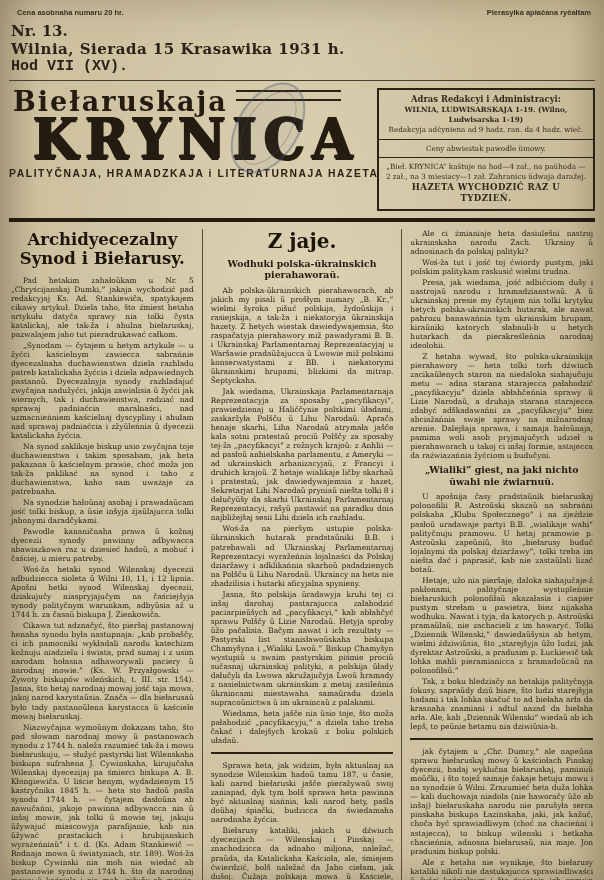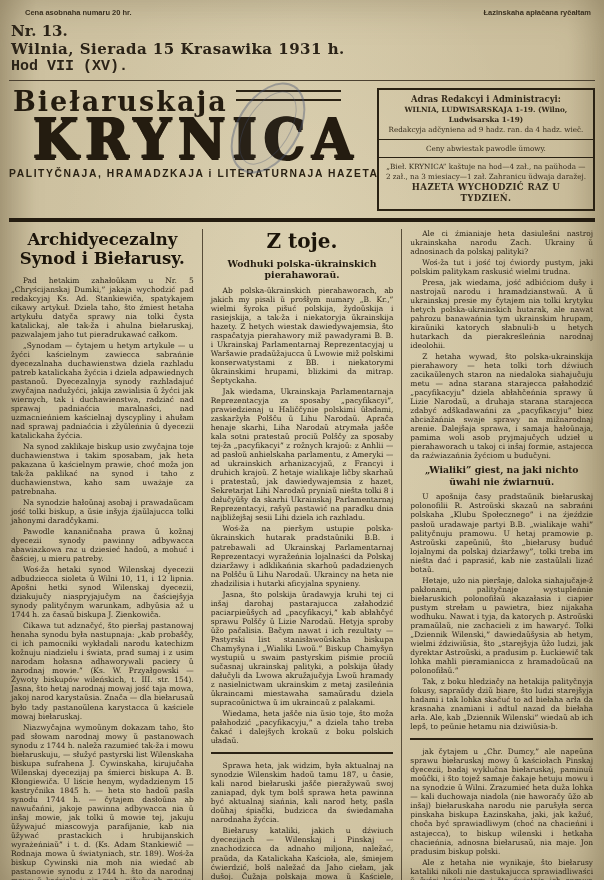--- a/index.html
+++ b/index.html
@@ -9,21 +9,21 @@
     padding:7px 9px 0 9px;
     background:
       radial-gradient(ellipse at 50% 40%, rgba(255,250,225,0.25), rgba(0,0,0,0) 60%),
       linear-gradient(90deg, #b4a786 0%, #cdc1a0 6%, #d2c6a5 50%, #cabd9b 94%, #b9ac8a 100%),
       #cdc1a0;
     color:#2b2317;
     font-family:"DejaVu Serif", serif;
     box-shadow: inset 0 0 40px rgba(90,75,45,0.35);
   }
   .topstrip{display:flex;justify-content:space-between;font-size:7.5px;font-weight:bold;
-    font-family:"Liberation Sans", sans-serif;color:#3a3020;padding:1px 4px 3px 8px;margin-left:8px;}
+    font-family:"Liberation Sans", sans-serif;color:#3a3020;padding:1px 4px 3px 8px;}
   .dateline{display:flex;justify-content:space-between;align-items:baseline;
     border-bottom:1px solid #4a4030;padding:2px 2px 5px 2px;font-weight:bold;flex-direction:column;}
   .dateline .nr{font-size:15px;}
   .dateline .date{font-size:15px;letter-spacing:0.5px;}
   .dateline .hod{font-size:15px;font-family:Liberation Mono, monospace;}
   .masthead{position:relative;display:flex;gap:10px;padding:5px 0 5px 0;}
   .mast-left{flex:1.55;position:relative;min-width:0;}
   .mast-row1{display:flex;align-items:flex-start;gap:8px;}
   .bielaruskaja{font-size:27px;font-weight:bold;letter-spacing:2px;color:#241c10;white-space:nowrap;padding-left:4px;}
   .dbl-rule{height:7px;border-top:2px solid #2a2214;border-bottom:2px solid #2a2214;flex:1;margin-top:4px;}
@@ -65,21 +65,21 @@
     color:rgba(75,70,85,0.55);transform:rotate(-2deg);letter-spacing:2px;}
   h1,h2,h3,p{margin:0;padding:0;font-weight:inherit;}
 </style>
 </head>
 <body>
 
 <div class="page">
 
   <div class="topstrip">
     <span>Cena asobnaha numaru 20 hr.</span>
-    <span>Łazinskaha apłačana ryčałtam</span>
+    <span>Pierasyłka apłačana ryčałtam</span>
   </div>
 
   <div class="dateline">
     <span class="nr">Nr. 13.</span>
     <span class="date">Wilnia, Sierada 15 Krasawika 1931 h.</span>
     <span class="hod">Hod VII (XV).</span>
   </div>
 
   <div class="masthead">
     <div class="mast-left">
@@ -124,21 +124,21 @@
           <p class="para">Na synod zaklikaje biskup usio zwyčajna toje duchawienstwa i takim sposabam, jak heta pakazana ŭ kaścielnym prawie, choć moža jon tak-ža paklikać na synod i taho z duchawienstwa, kaho sam uważaje za patrebnaha.</p>
           <p class="para">Na synodzie hałoŭnaj asobaj i prawadaŭcam jość tolki biskup, a ŭsie inšyja źjaŭlajucca tolki jahonymi daradčykami.</p>
           <p class="para">Pawodle kananičnaha prawa ŭ kožnaj dyecezii synody pawinny adbywacca abawiazkowa raz u dziesieć hadoŭ, a mohuć i čaściej, u mieru patreby.</p>
           <p class="para">Woś-ža hetaki synod Wilenskaj dyecezii adbudziecca sioleta ŭ Wilni 10, 11, i 12 lipnia. Apošni hetki synod Wilenskaj dyecezii, dziakujučy niaspryjajučym na čaściejšyja synody palityčnym warunkam, adbyŭsia až u 1744 h. za časaŭ biskupa J. Zienkowiča.</p>
           <p class="para">Cikawa tut adznačyć, što pieršaj pastanowaj henaha synodu była nastupnaja: „kab probaščy, ci ich pamocniki wykładali narodu katechizm kožnuju niadzielu i świata, prad sumaj i z usim narodam hołasna adhaworywali paciery ŭ narodnaj mowie.” (Ks. W. Przyałgowski — Żywoty biskupów wileńskich, t. III. str. 154). Jasna, što hetaj narodnaj mowaj jość taja mowa, jakoj narod karystaŭsia. Znača — dla biełarusaŭ było tady pastanoŭlena karystacca ŭ kaściele mowaj biełaruskaj.</p>
           <p class="para">Niazwyčajna wymoŭnym dokazam taho, što pad słowam narodnaj mowy ŭ pastanowach synodu z 1744 h. naleža razumieć tak-ža i mowu biełaruskuju, — słužyć pastyrski list Wilenskaha biskupa sufrahena J. Cywinskaha, kirujučaha Wilenskaj dyecezijaj pa śmierci biskupa A. B. Kłongiewiča. U liście henym, wydadzienym 15 kastryčnika 1845 h. — heta sto hadoŭ paśla synodu 1744 h. — čytajem dasłoŭna ab nawučańni, jakoje pawinna adbywacca nia ŭ inšaj mowie, jak tolki ŭ mowie tej, jakuju ŭžywajuć miascowyja parafijanie, kab nia ŭžywać prastackich i hrubijanskich wyrażeńniaŭ” i t. d. (Ks. Adam Stankiewič — Rodnaja mowa ŭ światyniach, str. 189). Woś-ža biskup Cywinski nia moh nia wiedać ab pastanowie synodu z 1744 h. što da narodnaj mowy ŭ kaściele i nia moh, pišučy ab mowie, „jakuju ŭžywajuć miascowyja parafijanie,” a znača i ab biełaruskaj, kłapacicca bolš, jak jahony papiarednik, žywučy sto hadoŭ prad im.</p>
           <p class="para">Tuju-ž staradaŭnuju tradycyju Wilenskaj dyecezii što da ŭžywańnia narodnaj mowy ŭ kaściele, wynikajučuju z žyćciowaj patreby, paćwierdzili, jak wiedajem, Wilenskija biskupy: Edw. Ropp (1917) i św. pamiaci J. Matulewič († 1927).</p>
         </div>
     </div>
     <div class="col">
-      <h2 class="headline-lg">Z toje.</h2>
+      <h2 class="headline-lg">Z jaje.</h2>
       <h3 class="subhead">Wodhuki polska-ŭkrainskich pierahaworaŭ.</h3>
       <div>
           <p class="para">Ab polska-ŭkrainskich pierahaworach, ab jakich my pisali ŭ prošłym numary „B. Kr.,” wielmi šyroka pišuć polskija, žydoŭskija i rasiejskija, a tak-ža i niekatoryja ŭkrainskija hazety. Z hetych wiestak dawiedywajemsia, što raspačatyja pierahawory miž pawadyrami B. B. i Ukrainskaj Parlamentarnaj Reprezentacyjaj u Waršawie pradaŭžajucca ŭ Lwowie miž polskimi konserwatystami z BB. i niekatorymi ŭkrainskimi hrupami, blizkimi da mitrap. Šeptyckaha.</p>
           <p class="para">Jak wiedama, Ukrainskaja Parlamentarnaja Reprezentacyja za sposaby „pacyfikacyi”, prawiedzienaj u Haliččynie polskimi ŭładami, zaskaržyła Polšču ŭ Lihu Narodaŭ. Aprača henaje skarhi, Liha Narodaŭ atrymała jašče kala sotni pratestaŭ prociŭ Polščy za sposaby tej-ža „pacyfikacyi” z rožnych krajoŭ: z Anhlii — ad pasłoŭ anhielskaha parlamentu, z Ameryki — ad ukrainskich arhanizacyjaŭ, z Francyi i druhich krajoŭ. Z hetaje wialikaje ličby skarhaŭ i pratestaŭ, jak dawiedywajemsia z hazet, Sekretarjat Lihi Narodaŭ pryniaŭ niešta tolki 8 i dałučyŭšy da skarhi Ukrainskaj Parlamentarnaj Reprezentacyi, rašyŭ pastawić na paradku dnia najbližejšaj sesii Lihi dziela ich razhladu.</p>
           <p class="para">Woś-ža na pieršym ustupie polska-ŭkrainskich hutarak pradstaŭniki B.B. i patrebawali ad Ukrainskaj Parlamentarnaj Reprezentacyi wyražeńnia lojalnaści da Polskaj dziaržawy i adklikańnia skarhoŭ padadzienych na Polšču ŭ Lihu Narodaŭ. Ukraincy na heta nie zhadzilisia i hutarki aficyjalna spynieny.</p>
           <p class="para">Jasna, što polskija ŭradawyja kruhi tej ci inšaj darohaj pastarajucca załahodzić paciarpieŭšych ad „pacyfikacyi,” kab abłahčyć sprawu Polščy ŭ Lizie Narodaŭ. Hetyja sproby ŭžo pačalisia. Bačym nawat i ich rezultaty — Pastyrski list stanisławoŭskaha biskupa Chamyšyna i „Wialiki Lwoŭ.” Biskup Chamyšyn wystupiŭ u swaim pastyrskim piśmie prociŭ sučasnaj ukrainskaj palityki, a polskija ŭłady dałučyli da Lwowa akružajučyja Lwoŭ hramady z nasielnictwam ukrainskim z metaj zasileńnia ŭkraincami miestawaha samaŭradu dziela supracoŭnictwa ŭ im ukraincaŭ z palakami.</p>
           <p class="para">Wiedama, heta jašče nia ŭsio toje, što moža pałahodzić „pacyfikacyju,” a dziela taho treba čakać i dalejšych krokaŭ z boku polskich uładaŭ.</p>
           <div class="col-divider"></div>
           <p class="para">Sprawa heta, jak widzim, była aktualnaj na synodzie Wilenskim hadoŭ tamu 187, u časie, kali narod biełaruski jašče pieražywaŭ swoj zaniapad, dyk tym bolš sprawa heta pawinna być aktualnaj siańnia, kali narod hety, paśla doŭhaj śpiački, budzicca da świedamaha narodnaha žyćcia.</p>
           <p class="para">Biełarusy kataliki, jakich u dźwiuch dyecezijach — Wilenskaj i Pinskaj — znachodzicca da adnaho miljona, naležać, praŭda, da Katalickaha Kaścioła, ale, śmiejem ćwierdzić, bolš naležać da Jaho ciełam, jak dušoj. Čužaja polskaja mowa ŭ Kaściele, addaŭna nakinutaja biełarusu polskaj palitykaj, spyniaje lot dušy biełaruskaj da Boha.</p>

